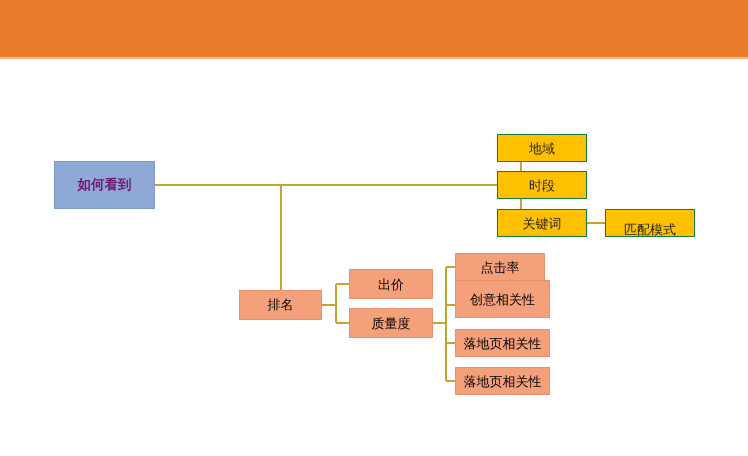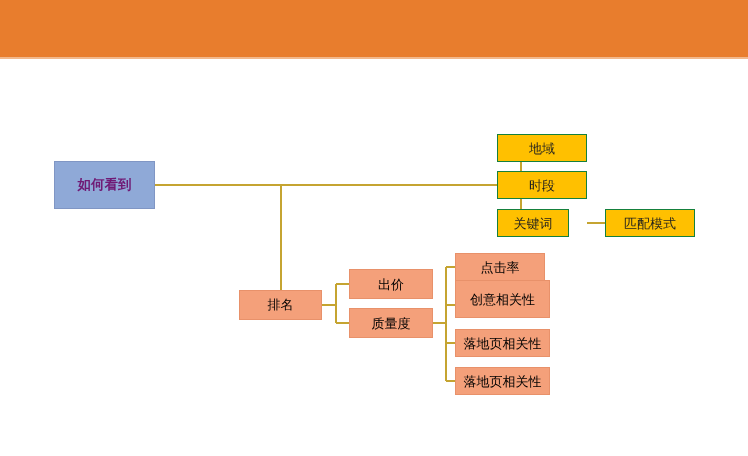--- a/index.html
+++ b/index.html
@@ -138,25 +138,25 @@
   </div>
 
   <div class="node node-gold" style="left:497px; top:134px; width:90px; height:28px;">
     <span>地域</span>
   </div>
 
   <div class="node node-gold" style="left:497px; top:171px; width:90px; height:28px;">
     <span>时段</span>
   </div>
 
-  <div class="node node-gold" style="left:497px; top:209px; width:72px; height:28px;">
+  <div class="node node-gold" style="left:497px; top:209px; width:90px; height:28px;">
     <span>关键词</span>
   </div>
 
-  <div class="node node-gold" style="left:605px; top:209px; width:90px; height:28px;">
+  <div class="node node-gold" style="left:605px; top:209px; width:90px; height:28px;align-items:flex-end;">
     <span>匹配模式</span>
   </div>
 
   <div class="node node-salmon" style="left:239px; top:290px; width:83px; height:30px;font-family:Liberation Mono, monospace;">
     <span>排名</span>
   </div>
 
   <div class="node node-salmon" style="left:349px; top:269px; width:84px; height:30px;">
     <span>出价</span>
   </div>

